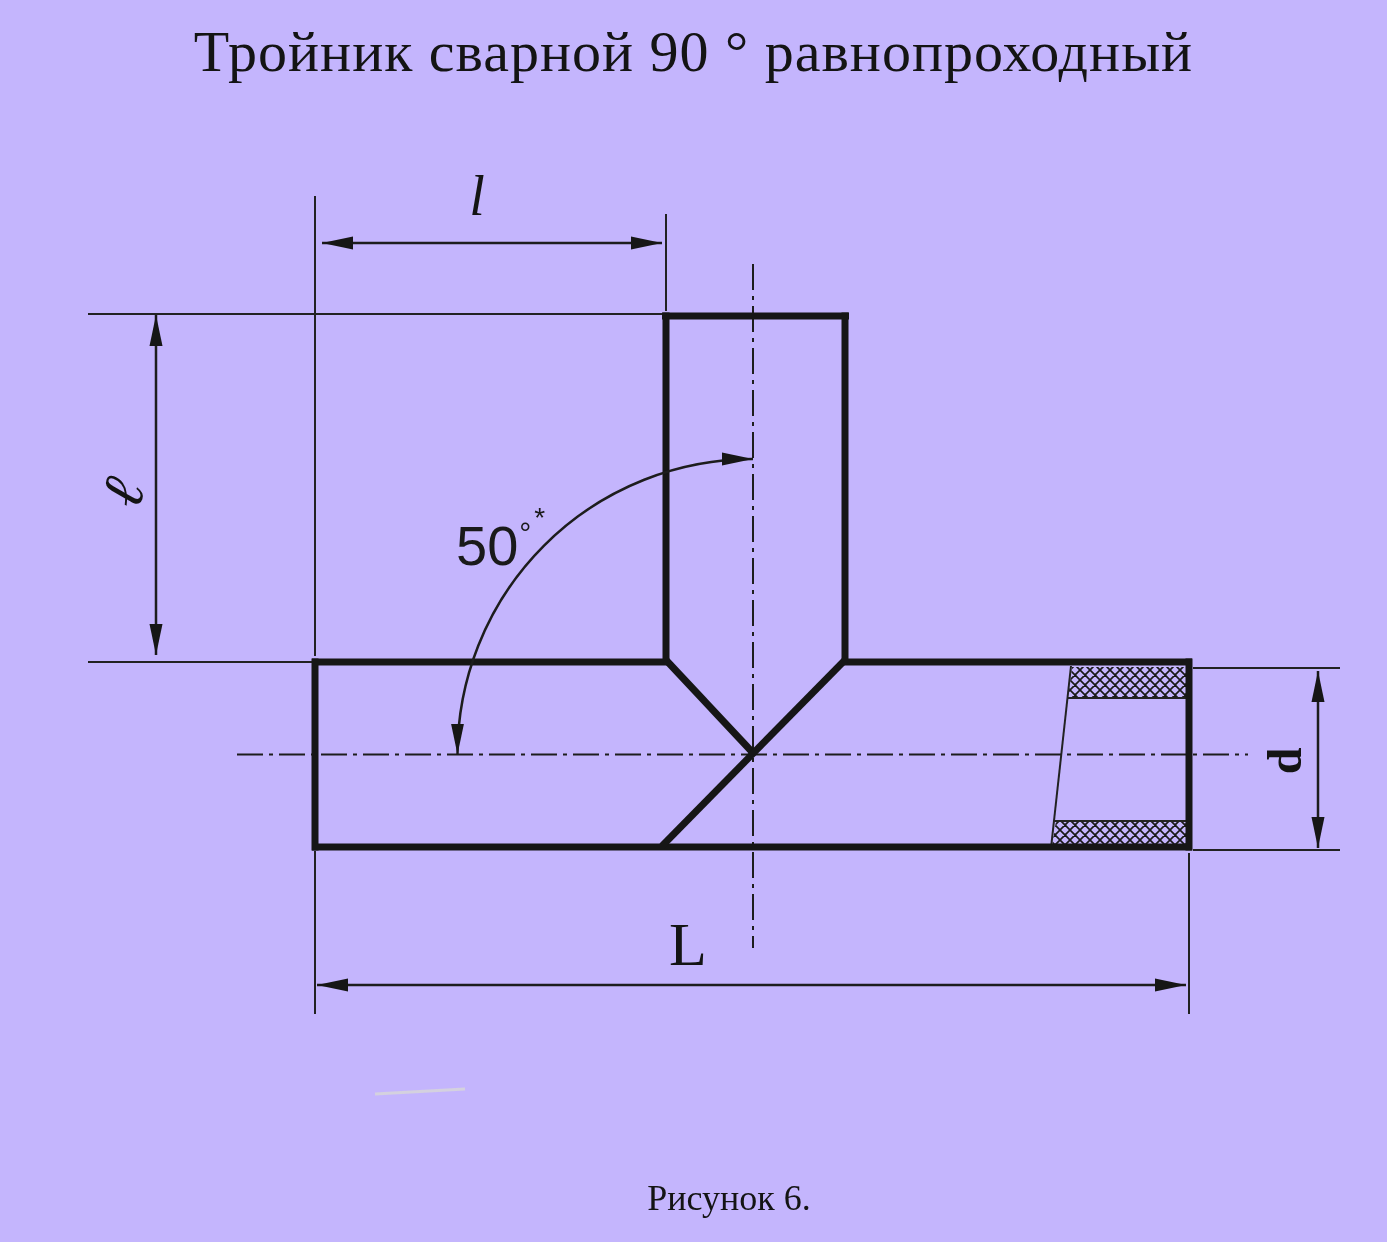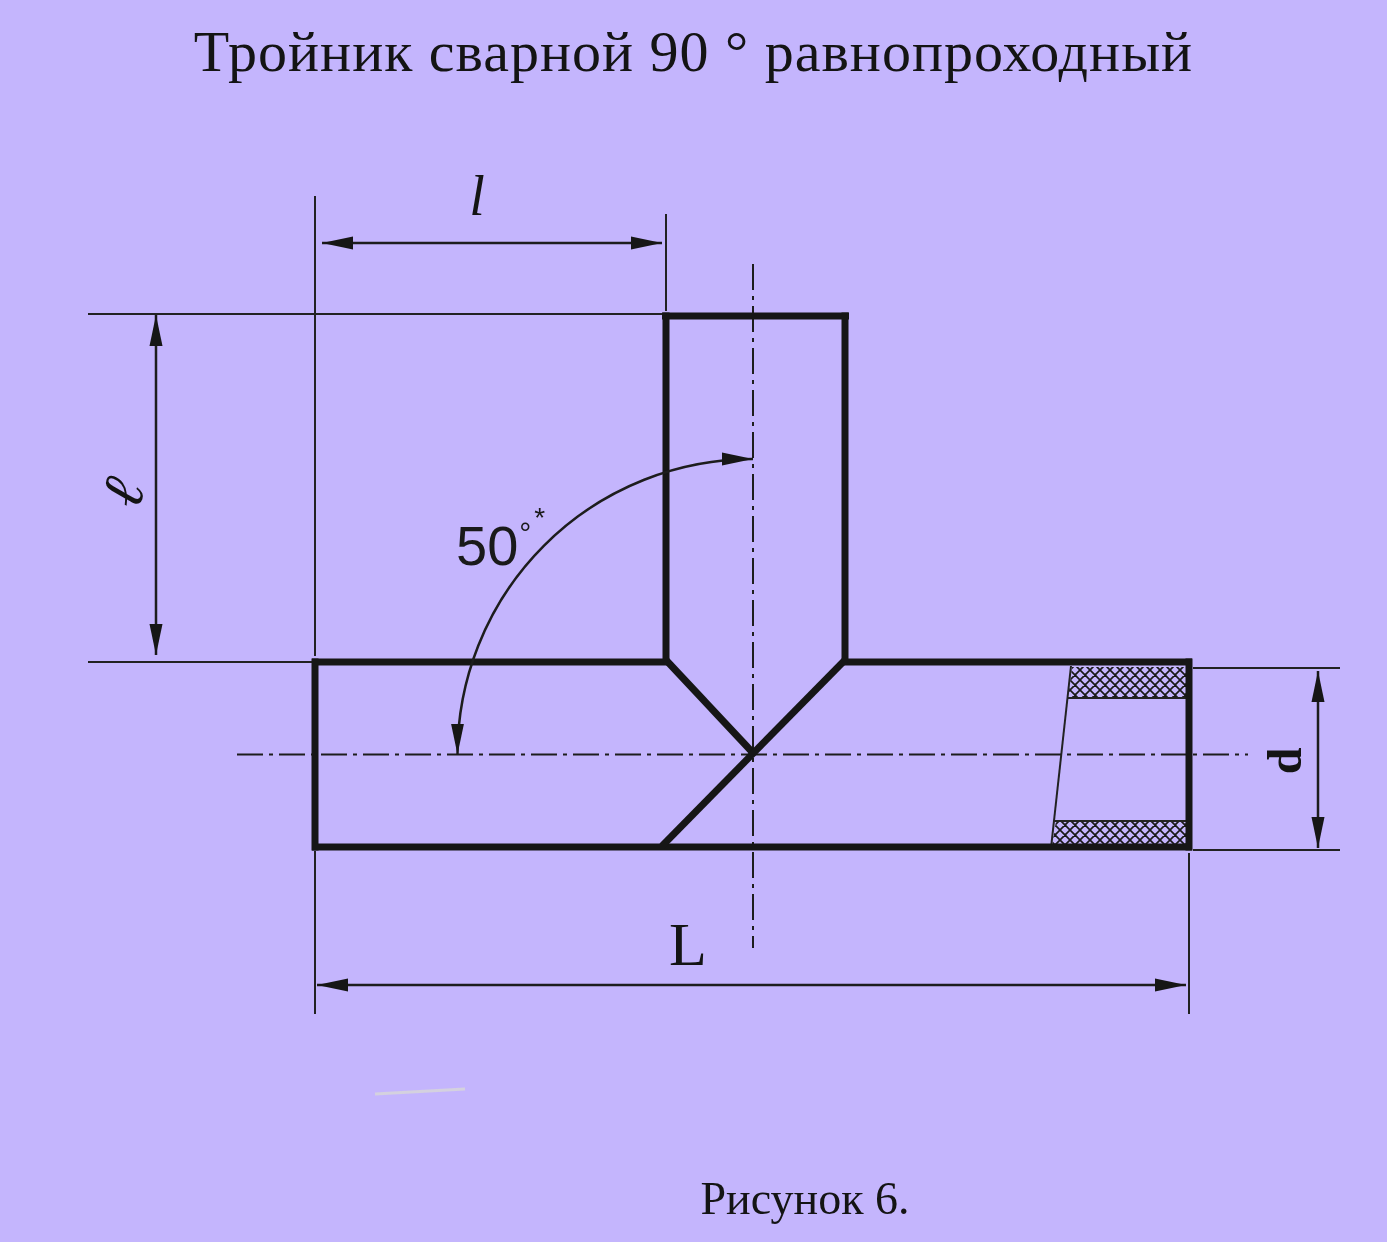--- a/index.html
+++ b/index.html
@@ -13,23 +13,23 @@
   }
   .sheet svg{position:absolute;left:0;top:0;}
   .drawing-title{
     position:absolute;left:0;top:18px;width:1387px;
     text-align:center;
     font-size:58px;font-weight:400;letter-spacing:1px;
     color:#141414;
     font-family:"Liberation Serif", serif;
   }
   .figure-caption{
-    position:absolute;left:805px;top:1198px;
+    position:absolute;left:729px;top:1198px;
     transform:translate(-50%,-50%);
-    font-size:46px;color:#141414;white-space:nowrap;
+    font-size:36px;color:#141414;white-space:nowrap;
     font-family:"Liberation Serif", serif;
   }
   .lbl{position:absolute;color:#141414;line-height:1;white-space:nowrap;}
   .lbl-l{
     left:477px;top:196px;transform:translate(-50%,-50%);
     font-style:italic;font-size:56px;font-family:"Liberation Serif", serif;
   }
   .lbl-el{
     left:122px;top:492px;transform:translate(-50%,-50%) rotate(-70deg);
     font-style:italic;font-size:60px;font-family:"DejaVu Serif", serif;

